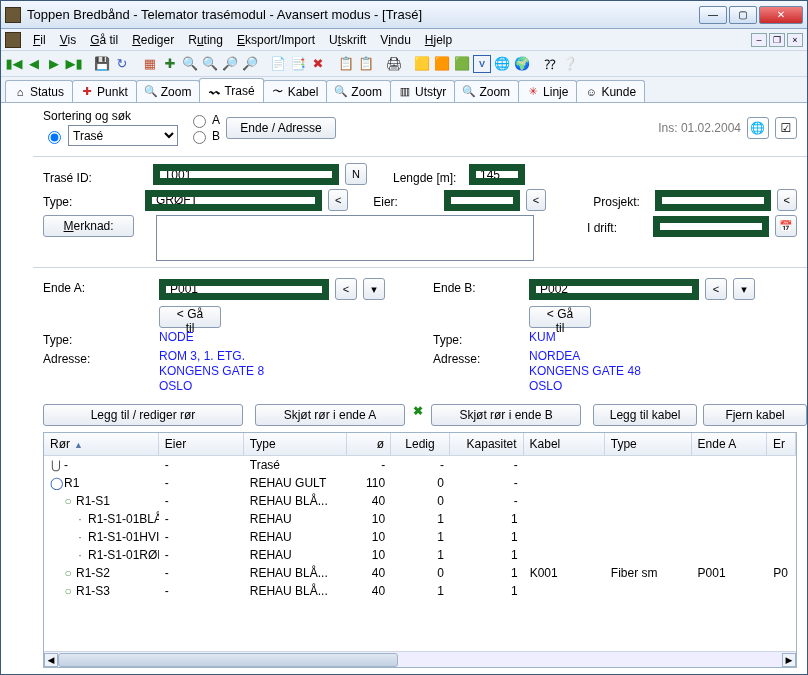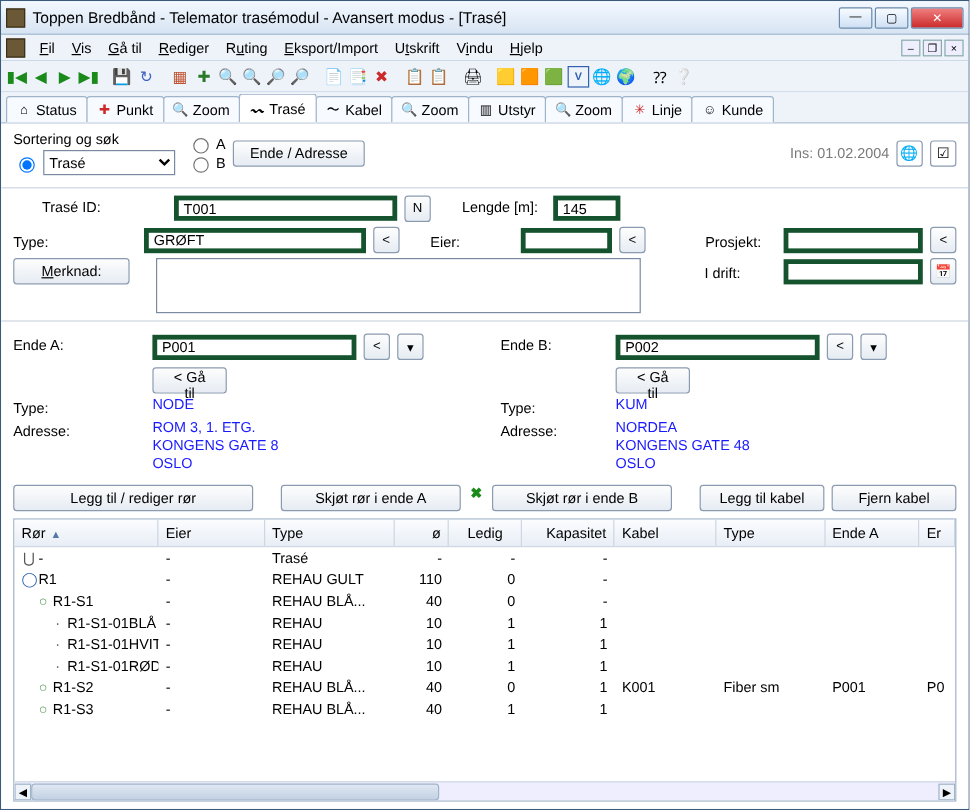--- a/index.html
+++ b/index.html
@@ -24,36 +24,36 @@
 
 .toolbar { height: 26px; background: #eef3fa; display: flex; align-items: center; padding: 0 4px; gap: 2px; border-bottom: 1px solid #cdd9e7; }
 .tbtn { width: 18px; height: 18px; display:flex; align-items:center; justify-content:center; border:1px solid transparent; font-size:13px; }
 .tbtn.sep { width:6px; border:none; }
 
 .tabs { height: 26px; background: #eef3fa; display: flex; align-items: flex-end; padding: 0 4px; border-bottom: 1px solid #9fb3c9; }
 .tab { height: 22px; padding: 2px 8px; background: #f7faff; border: 1px solid #9fb3c9; border-bottom: none; margin-right: -1px; display: flex; align-items: center; gap: 4px; border-radius: 3px 3px 0 0; }
 .tab.active { background: #fff; height: 24px; position:relative; z-index:2; }
 .tab .ticon { width:12px;height:12px; display:inline-flex;align-items:center;justify-content:center;font-size:11px;}
 
-.content { flex: 1; background: #fff; display: flex; flex-direction: column; overflow:hidden; }
+.content { flex: 1; background: #fff; display: flex; flex-direction: column; overflow:hidden;padding-left:32px; }
 .panel-top { padding: 6px 10px 4px 10px; }
 .srt-row { display:flex; align-items:center; gap:6px; }
 .srt-lbl { font-size:12px; color:#000; }
 .radio-holder { display:flex; flex-direction:column; gap:0; margin-left:4px; }
 .radio-holder label { display:flex; align-items:center; gap:3px; font-size:12px;}
 select.combo { height: 21px; border:1px solid #7a8aa0; background:#fff; }
 button.std { height: 22px; background: linear-gradient(#fdfdfd,#e6ecf3); border:1px solid #8a9ab0; border-radius:3px; padding:0 12px; }
 button.sq { width:22px; height:22px; background: linear-gradient(#fdfdfd,#e6ecf3); border:1px solid #8a9ab0; border-radius:3px; padding:0; font-size:11px;}
 .info-right { margin-left:auto; display:flex; align-items:center; gap:6px;}
 .ins { color:#7a7a7a; }
 .iconbtn { width:22px; height:22px; border:1px solid #8a9ab0; border-radius:3px; background:#fff; display:flex;align-items:center;justify-content:center;}
 hr.sep { border:none; border-top:1px solid #cdd6e2; margin:6px 0; }
 .lbl { padding-top:3px; }
 .fields { display:flex; align-items:center; gap:6px; flex-wrap:wrap;}
-input.txt { height:21px; border:4px solid #14532d; padding:0 4px; background:#fff; }
+input.txt { height:21px; border:7px solid #14532d; padding:0 4px; background:#fff; }
 textarea.merk { border:1px solid #7a8aa0; background:#fff; resize:none; }
 .blue { color:#1a1aff; }
 
 .endp { display:grid; grid-template-columns: 110px 1fr 90px 1fr; column-gap:6px; row-gap:2px; padding: 4px 10px 6px 10px; }
 .endp .lbl { padding-top:3px; }
 .endp .multi span { display:block; line-height:15px; }
 
 .btnrow { display:flex; gap:6px; padding: 4px 10px 6px 10px; align-items:flex-start;}
 .btnrow button { flex: 0 0 auto; }
 .btnrow .xmark { color:#1a8a1a; font-weight:bold; padding:0 2px; }
@@ -216,21 +216,21 @@
         <div class="info-right">
           <span class="ins">Ins: 01.02.2004</span>
           <div class="iconbtn">🌐</div>
           <div class="iconbtn">☑</div>
         </div>
       </div>
     </div>
     <hr class="sep">
 
     <div style="padding:0 10px;">
-      <div style="display:flex;gap:6px;align-items:flex-start;margin-left:24px;">
+      <div style="display:flex;gap:6px;align-items:flex-end;">
         <div class="lbl" style="width:104px">Trasé ID:</div>
         <input class="txt" style="width: 186px;" value="T001">
         <button class="sq">N</button>
         <div style="width:14px"></div>
         <div class="lbl" style="width:70px">Lengde [m]:</div>
         <input class="txt" style="width: 56px;" value="145">
       </div>
       <div style="display:flex;gap:6px;align-items:center;margin-top:4px;">
         <div class="lbl" style="width:104px">Type:</div>
         <input class="txt" style="width: 186px;" value="GRØFT">

